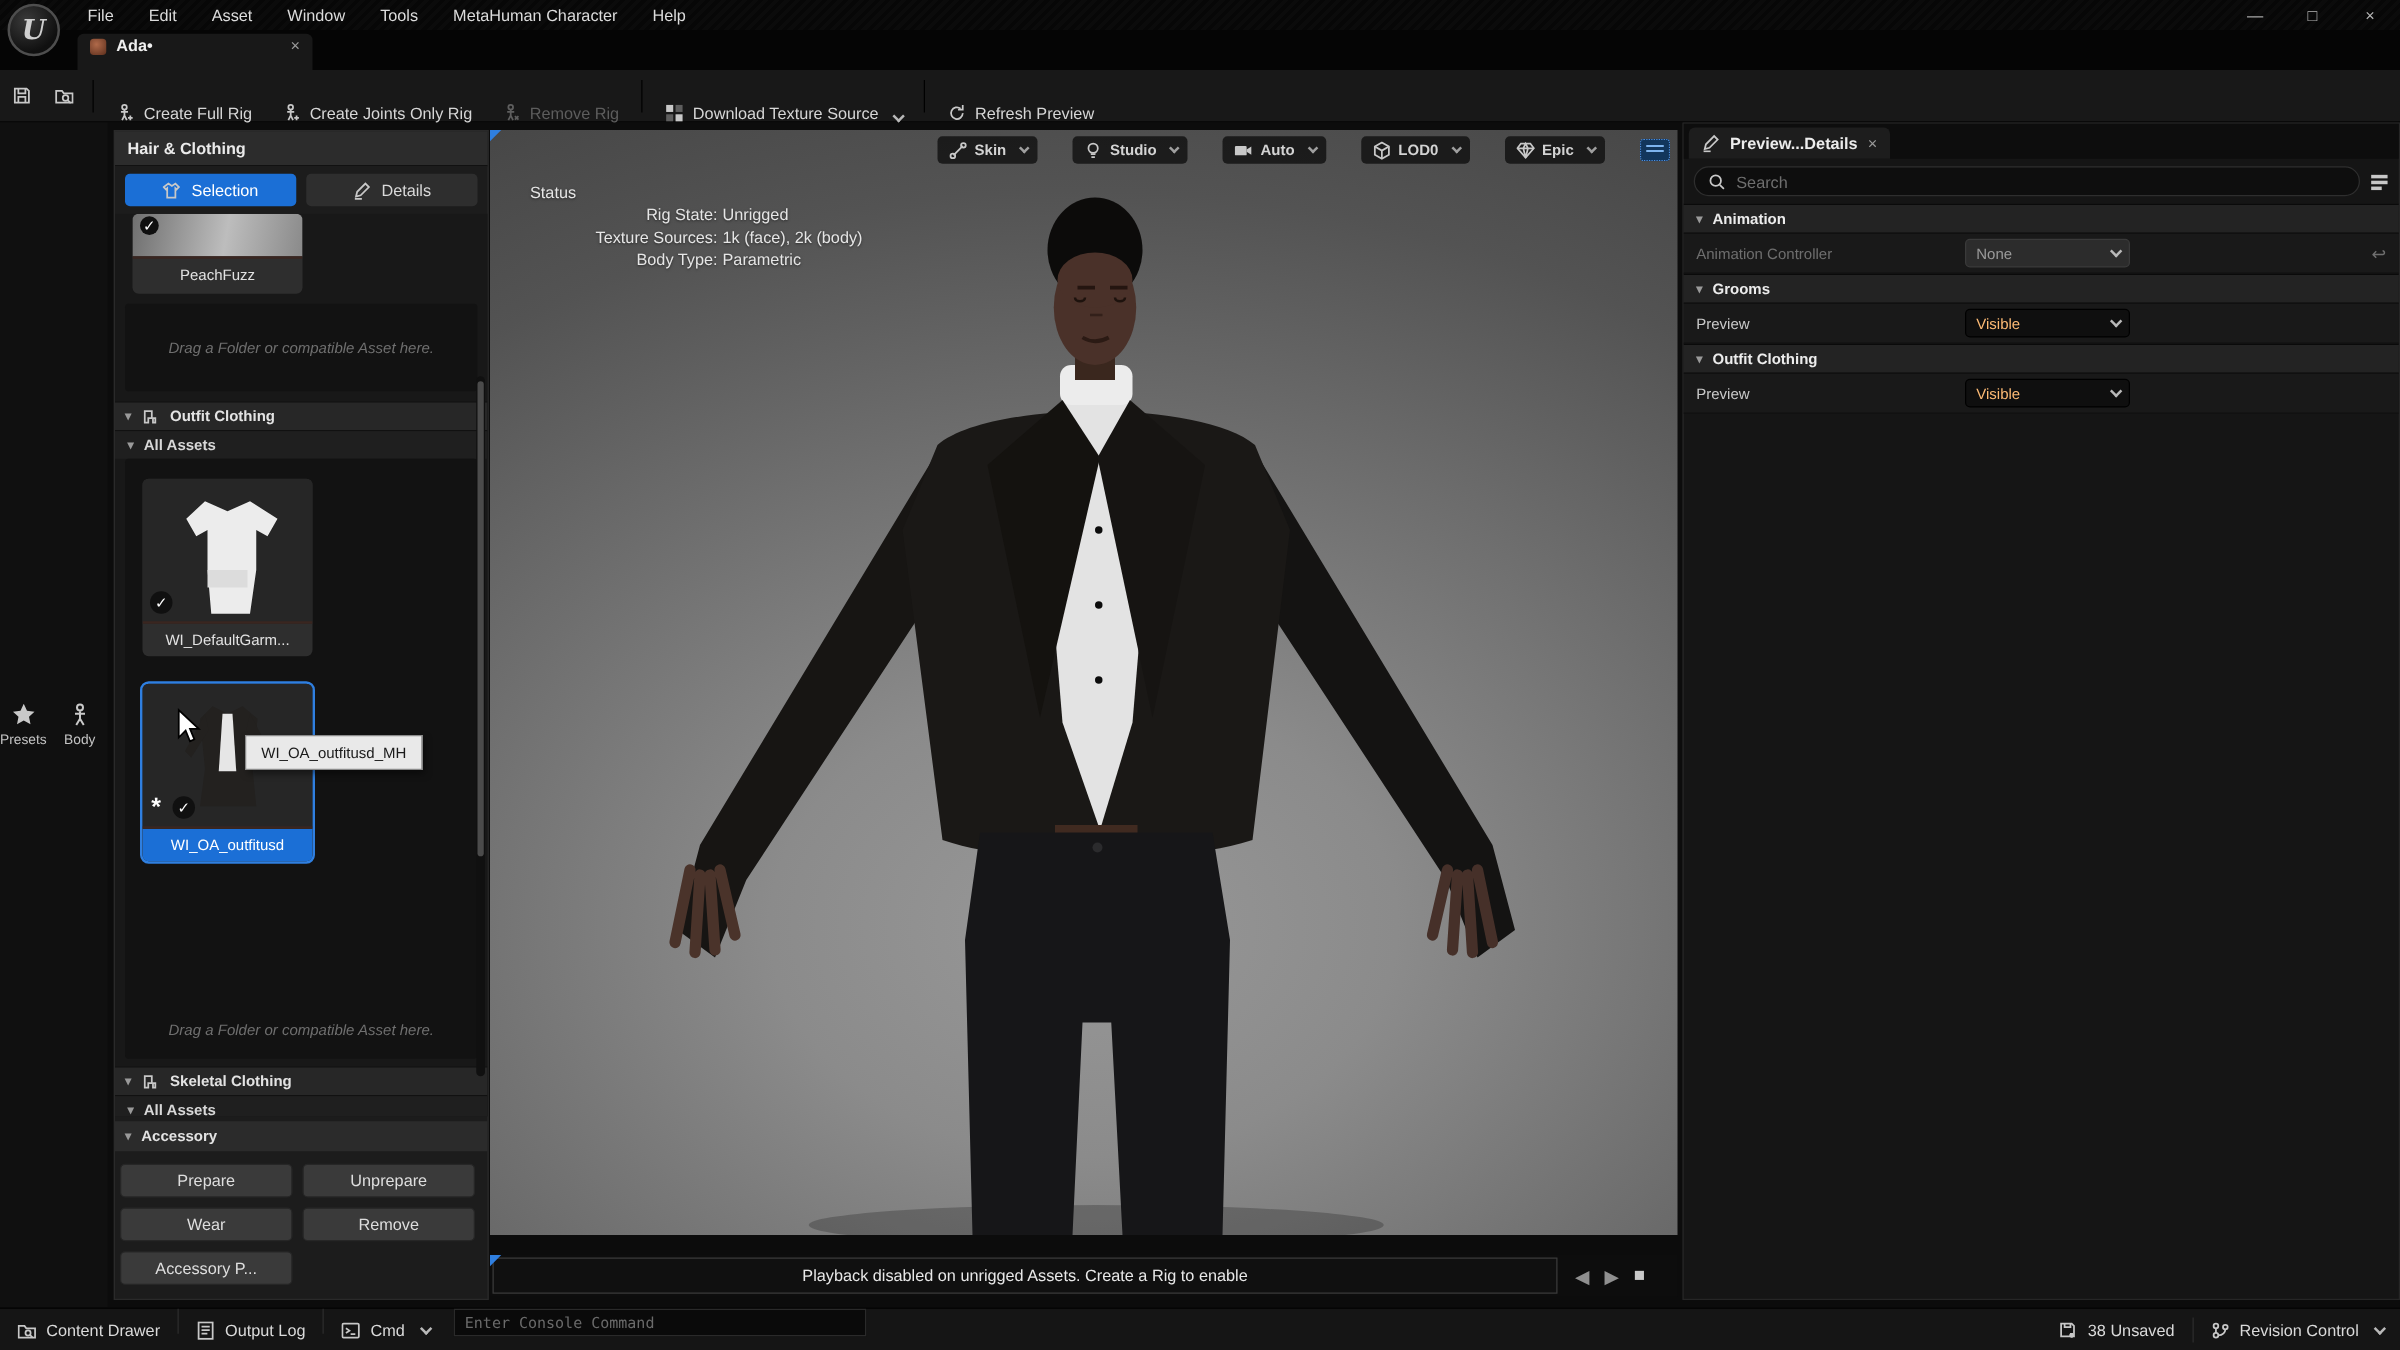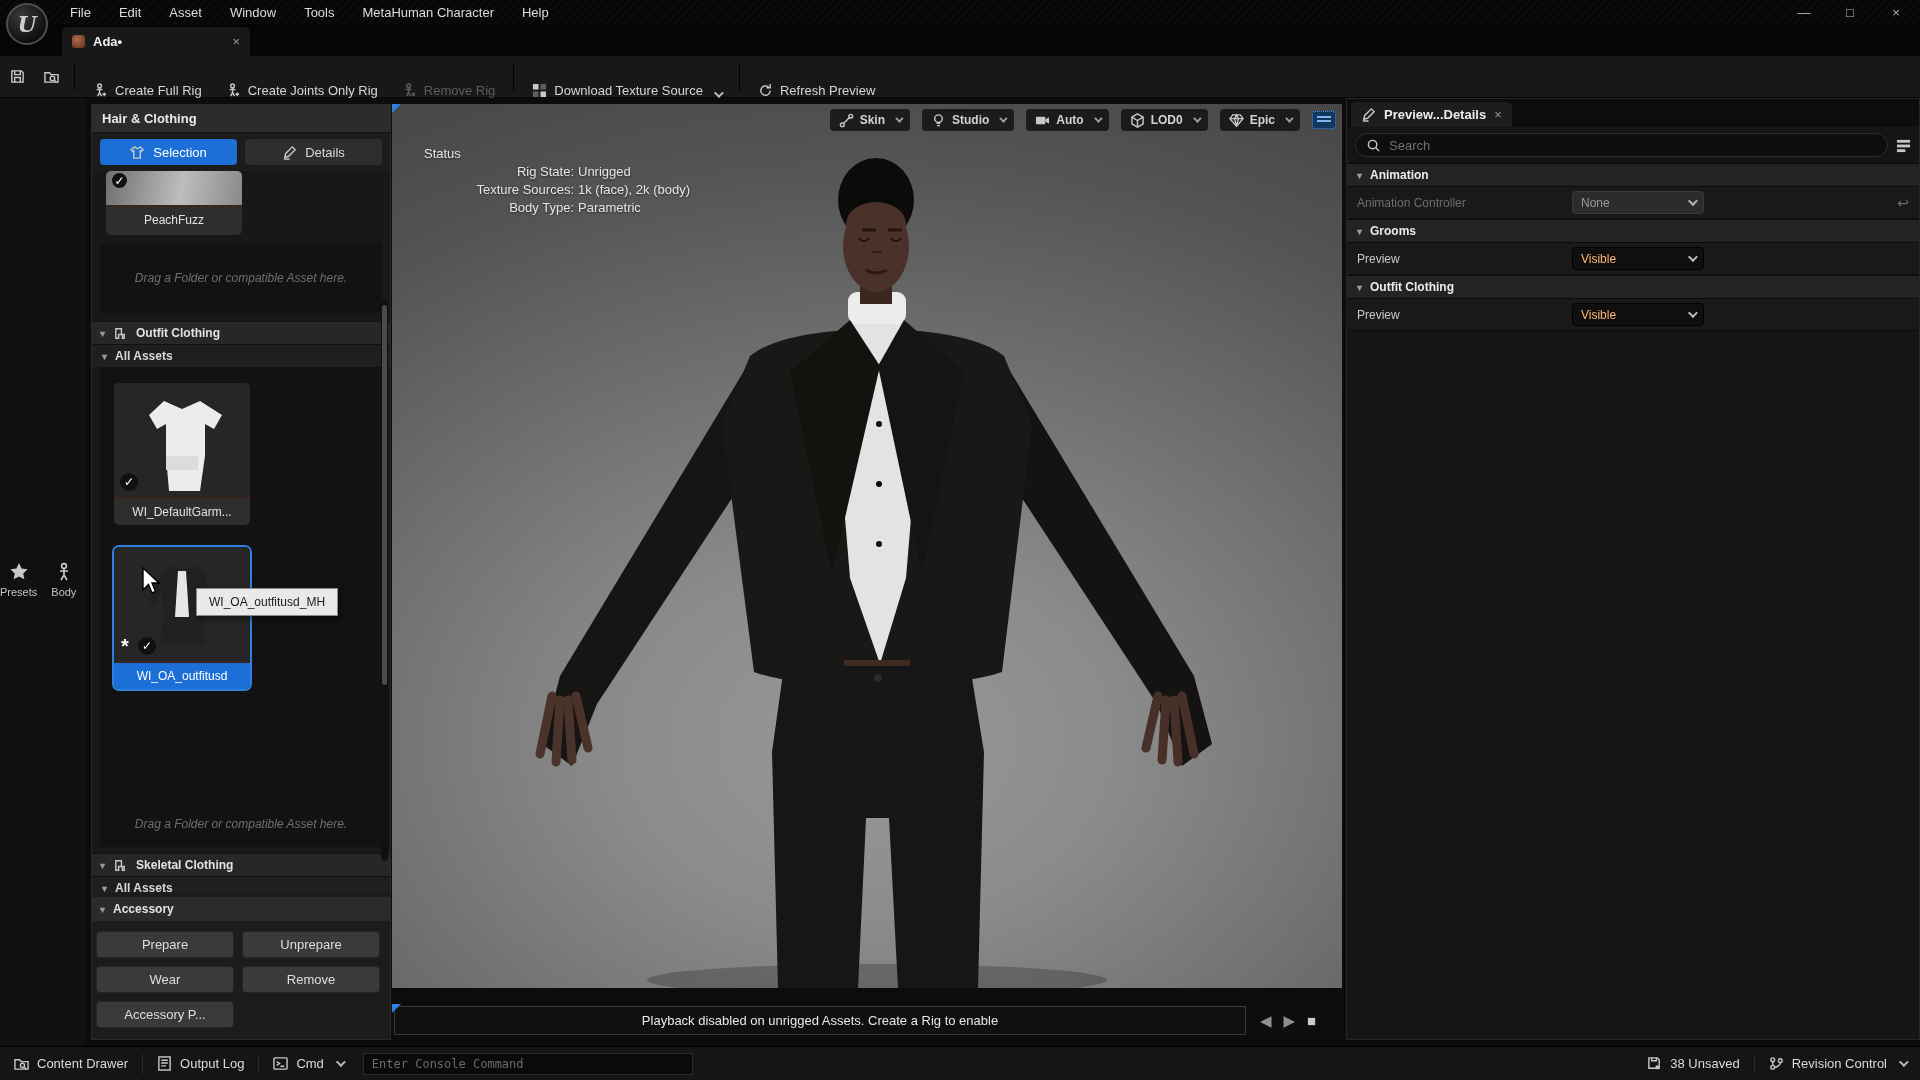--- a/index.html
+++ b/index.html
@@ -15,21 +15,21 @@
   .win-controls { position:absolute; right:8px; top:0; height:24px; display:flex; gap:26px; align-items:center; padding-right:6px; }
   .win-btn { color:#b5b5b5; font-size:13px; width:20px; text-align:center; }
   .ue-logo { position:absolute; left:6px; top:3px; width:42px; height:42px; border-radius:50%;
     background:radial-gradient(circle at 35% 30%, #3a3a3a, #101010 70%); border:2px solid #4e4e4e;
     display:flex; align-items:center; justify-content:center; z-index:5;
     font-family:"DejaVu Serif", serif; font-style:italic; font-weight:bold; font-size:22px; color:#cfcfcf; }
 
   
   .tabbar { position:absolute; left:0; top:24px; width:1920px; height:32px; background:#050505; }
   .asset-tab { position:absolute; left:62px; top:3px; width:188px; height:29px; background:#181818;
-    border-radius:5px 5px 0 0; display:flex; align-items:center; padding:12px 10px; gap:8px; }
+    border-radius:5px 5px 0 0; display:flex; align-items:flex-end; padding:12px 10px; gap:8px; }
   .asset-tab .dot-icon { width:13px; height:13px; border-radius:3px;
     background:radial-gradient(circle at 40% 35%, #b06a4a, #5d2f1d); }
   .asset-tab .t-label { font-size:13px; font-weight:bold; color:#efefef; }
   .asset-tab .t-close { margin-left:auto; color:#9a9a9a; font-size:13px; }
 
   
   .toolbar { position:absolute; left:0; top:56px; width:1920px; height:42px; background:#181818;
     border-bottom:1px solid #050505; display:flex; align-items:center; }
   .tb-btn { display:flex; align-items:flex-end; gap:7px; padding:0 12px; height:42px; font-size:13px; color:#d6d6d6; }
   .tb-btn.disabled { color:#5d5d5d; }
@@ -82,21 +82,21 @@
   .accessory { position:absolute; left:0; top:792px; width:298px; }
   .acc-header { height:24px; background:#2b2b2b; display:flex; align-items:center; gap:8px; padding:0 8px;
     font-size:12px; font-weight:bold; color:#e3e3e3; }
   .acc-grid { padding:10px 4px 0 4px; display:grid; grid-template-columns:138px 138px; gap:8px 8px; }
   .acc-btn { height:27px; background:#3a3a3a; border:1px solid #262626; border-radius:4px; color:#dedede;
     font-size:13px; display:flex; align-items:center; justify-content:center; }
 
   
   .viewport { position:absolute; left:392px; top:104px; width:950px; height:884px;
     background:radial-gradient(ellipse 120% 95% at 50% 72%, #989898 0%, #8b8b8b 22%, #767676 40%, #535353 70%, #3d3d3d 100%); }
-  .vp-toolbar { position:absolute; right:6px; top:5px; display:flex; gap:12px; align-items:center; }
+  .vp-toolbar { position:absolute; right:6px; top:5px; display:flex; gap:28px; align-items:center; }
   .vp-btn { display:flex; align-items:center; gap:6px; background:rgba(20,20,20,.88); border-radius:4px;
     height:22px; padding:0 9px; color:#d3d3d3; font-size:12px; font-weight:bold; }
   .vp-btn .chev { border-color:#9f9f9f; width:6px; height:6px; }
   .kbd-btn { width:24px; height:18px; border:1px dotted #4f8fdf; border-radius:3px; background:#12365c;
     display:flex; align-items:center; justify-content:center; }
   .kbd-btn i { width:14px; height:8px; background:linear-gradient(#7db4ef 2px, transparent 2px) 0 0/3px 4px; }
   .vp-status { position:absolute; left:32px; top:42px; font-size:13px; color:#e6e6e6; text-shadow:0 1px 2px rgba(0,0,0,.5); }
   .vp-status .st-title { font-weight:normal; text-align:left; margin-bottom:2px; }
   .st-row { display:grid; grid-template-columns:150px auto; gap:4px; line-height:18px; }
   .st-row .k { text-align:right; }
@@ -127,21 +127,21 @@
   .rp-row { height:32px; display:flex; align-items:center; padding:0 10px; border-bottom:1px solid #101010; background:#191919; }
   .rp-row .rlabel { width:215px; font-size:12px; color:#c9c9c9; }
   .rp-row.dim .rlabel { color:#6e6e6e; }
   .dropdown { width:132px; height:23px; border-radius:4px; background:#0f0f0f; border:1px solid #000;
     display:flex; align-items:center; padding:0 8px; font-size:12px; color:#fdba74; justify-content:space-between; }
   .rp-row.dim .dropdown { background:#2c2c2c; color:#9a9a9a; border-color:#3a3a3a; }
   .reset { margin-left:auto; color:#6f6f6f; font-size:14px; }
 
   
   .statusbar { position:absolute; left:0; top:1046px; width:1920px; height:34px; background:#151515;
-    border-top:1px solid #000; display:flex; align-items:center; }
+    border-top:1px solid #000; display:flex; align-items:flex-start; }
   .sb-btn { display:flex; align-items:center; gap:8px; height:34px; padding:0 14px; font-size:13px; color:#dadada; }
   .sb-sep { width:1px; height:20px; background:#2c2c2c; }
   .console { width:330px; height:22px; background:#0a0a0a; border:1px solid #2a2a2a; margin-left:6px; display:flex; align-items:center; padding:0 8px; }
   .console input { width:100%; background:transparent; border:none; outline:none;
     font-family:"DejaVu Sans Mono", monospace; font-size:12px; color:#8c8c8c; }
   .console input::placeholder { color:#6a6a6a; }
   .sb-right { margin-left:auto; display:flex; align-items:center; }
 
   
   .tooltip { position:absolute; left:196px; top:588px; height:28px; background:#e9e9e9; border:1px solid #8a8a8a;

